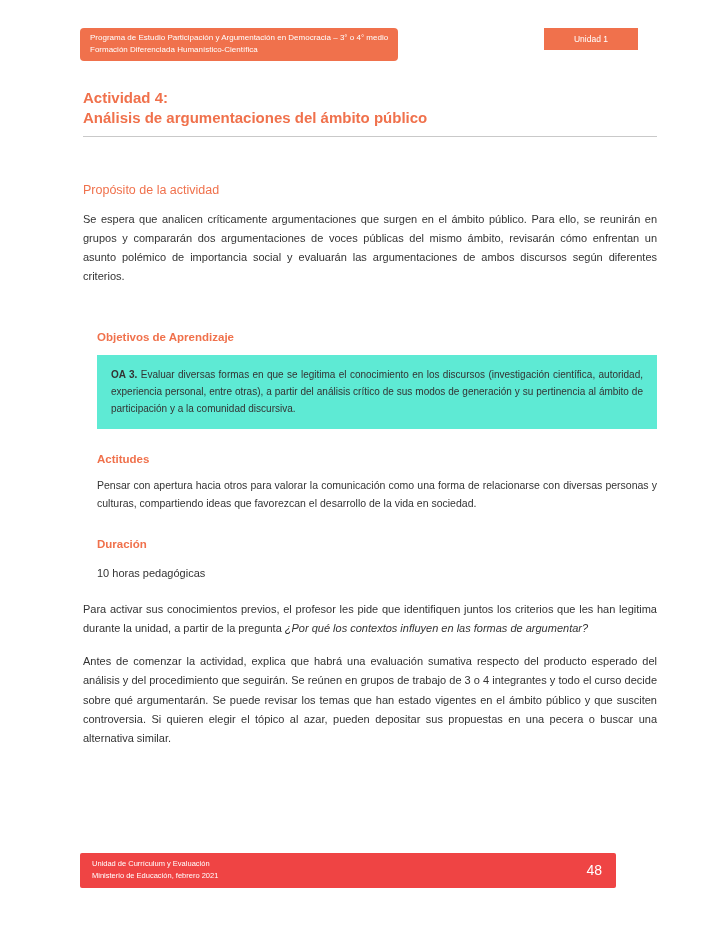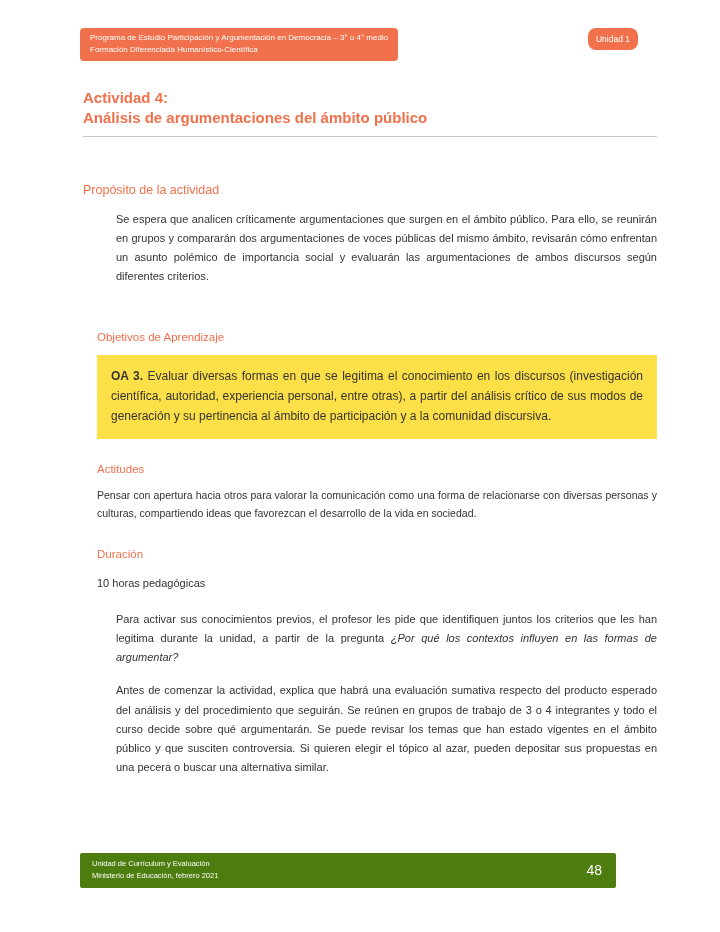--- a/index.html
+++ b/index.html
@@ -28,22 +28,22 @@
     font-size: 8px;
     line-height: 1.5;
     padding: 4px 10px 5px 10px;
     border-radius: 4px;
     max-width: 370px;
   }
   .unit-badge {
     background: #F0714C;
     color: #ffffff;
     font-size: 8.5px;
-    padding: 6px 8px;
-    border-radius: 8px;
+    padding: 6px 30px;
+    border-radius: 0;
     white-space: nowrap;
   }
   
   .content {
     padding: 0 39px 0 83px;
   }
   .doc-title {
     margin-top: 27px;
     color: #F0714C;
     font-weight: bold;
@@ -55,61 +55,60 @@
     border-top: 1px solid #c9c9c9;
     margin-top: 7px;
   }
   .section-heading {
     color: #F0714C;
     font-weight: normal;
     font-size: 12.5px;
   }
   .sub-heading {
     color: #F0714C;
-    font-weight: normal;
+    font-weight: bold;
     font-size: 11.5px;
   }
   .body-text {
     font-size: 11px;
     line-height: 1.75;
     text-align: justify;
     color: #333333;
-    margin-left: 33px;
   }
   .indent {
     margin-left: 14px;
   }
   .mt-proposito { margin-top: 46px; }
   .mt-proposito-body { margin-top: 13px; }
   .mt-objetivos { margin-top: 44px; }
   .oa-box {
     margin-top: 12px;
-    background: #fde047;
+    background: #5eead4;
     padding: 11px 14px 12px 14px;
-    font-size: 12px;
+    font-size: 10px;
     line-height: 1.7;
     text-align: justify;
     color: #333333;
   }
   .oa-label { font-weight: bold; }
   .mt-actitudes { margin-top: 24px; }
   .mt-actitudes-body { margin-top: 11px; font-size: 10.5px; }
   .mt-duracion { margin-top: 26px; }
   .mt-duracion-body { margin-top: 14px; text-align: left; }
   .mt-desarrollo { margin-top: 44px; }
   .mt-desarrollo-p1 { margin-top: 16px; }
   .mt-desarrollo-p2 { margin-top: 14px; }
   .q-italic { font-style: italic; }
   
   .footer {
     position: absolute;
     left: 80px;
     right: 80px;
     bottom: 44px;
-    background: #4d7c0f;
+    background: #ef4444;
     color: #ffffff;
     display: flex;
     justify-content: space-between;
     align-items: center;
     padding: 5px 14px 6px 12px;
     border-radius: 2px;
     min-height: 33px;
     gap: 16px;
   }
   .footer-lines {

